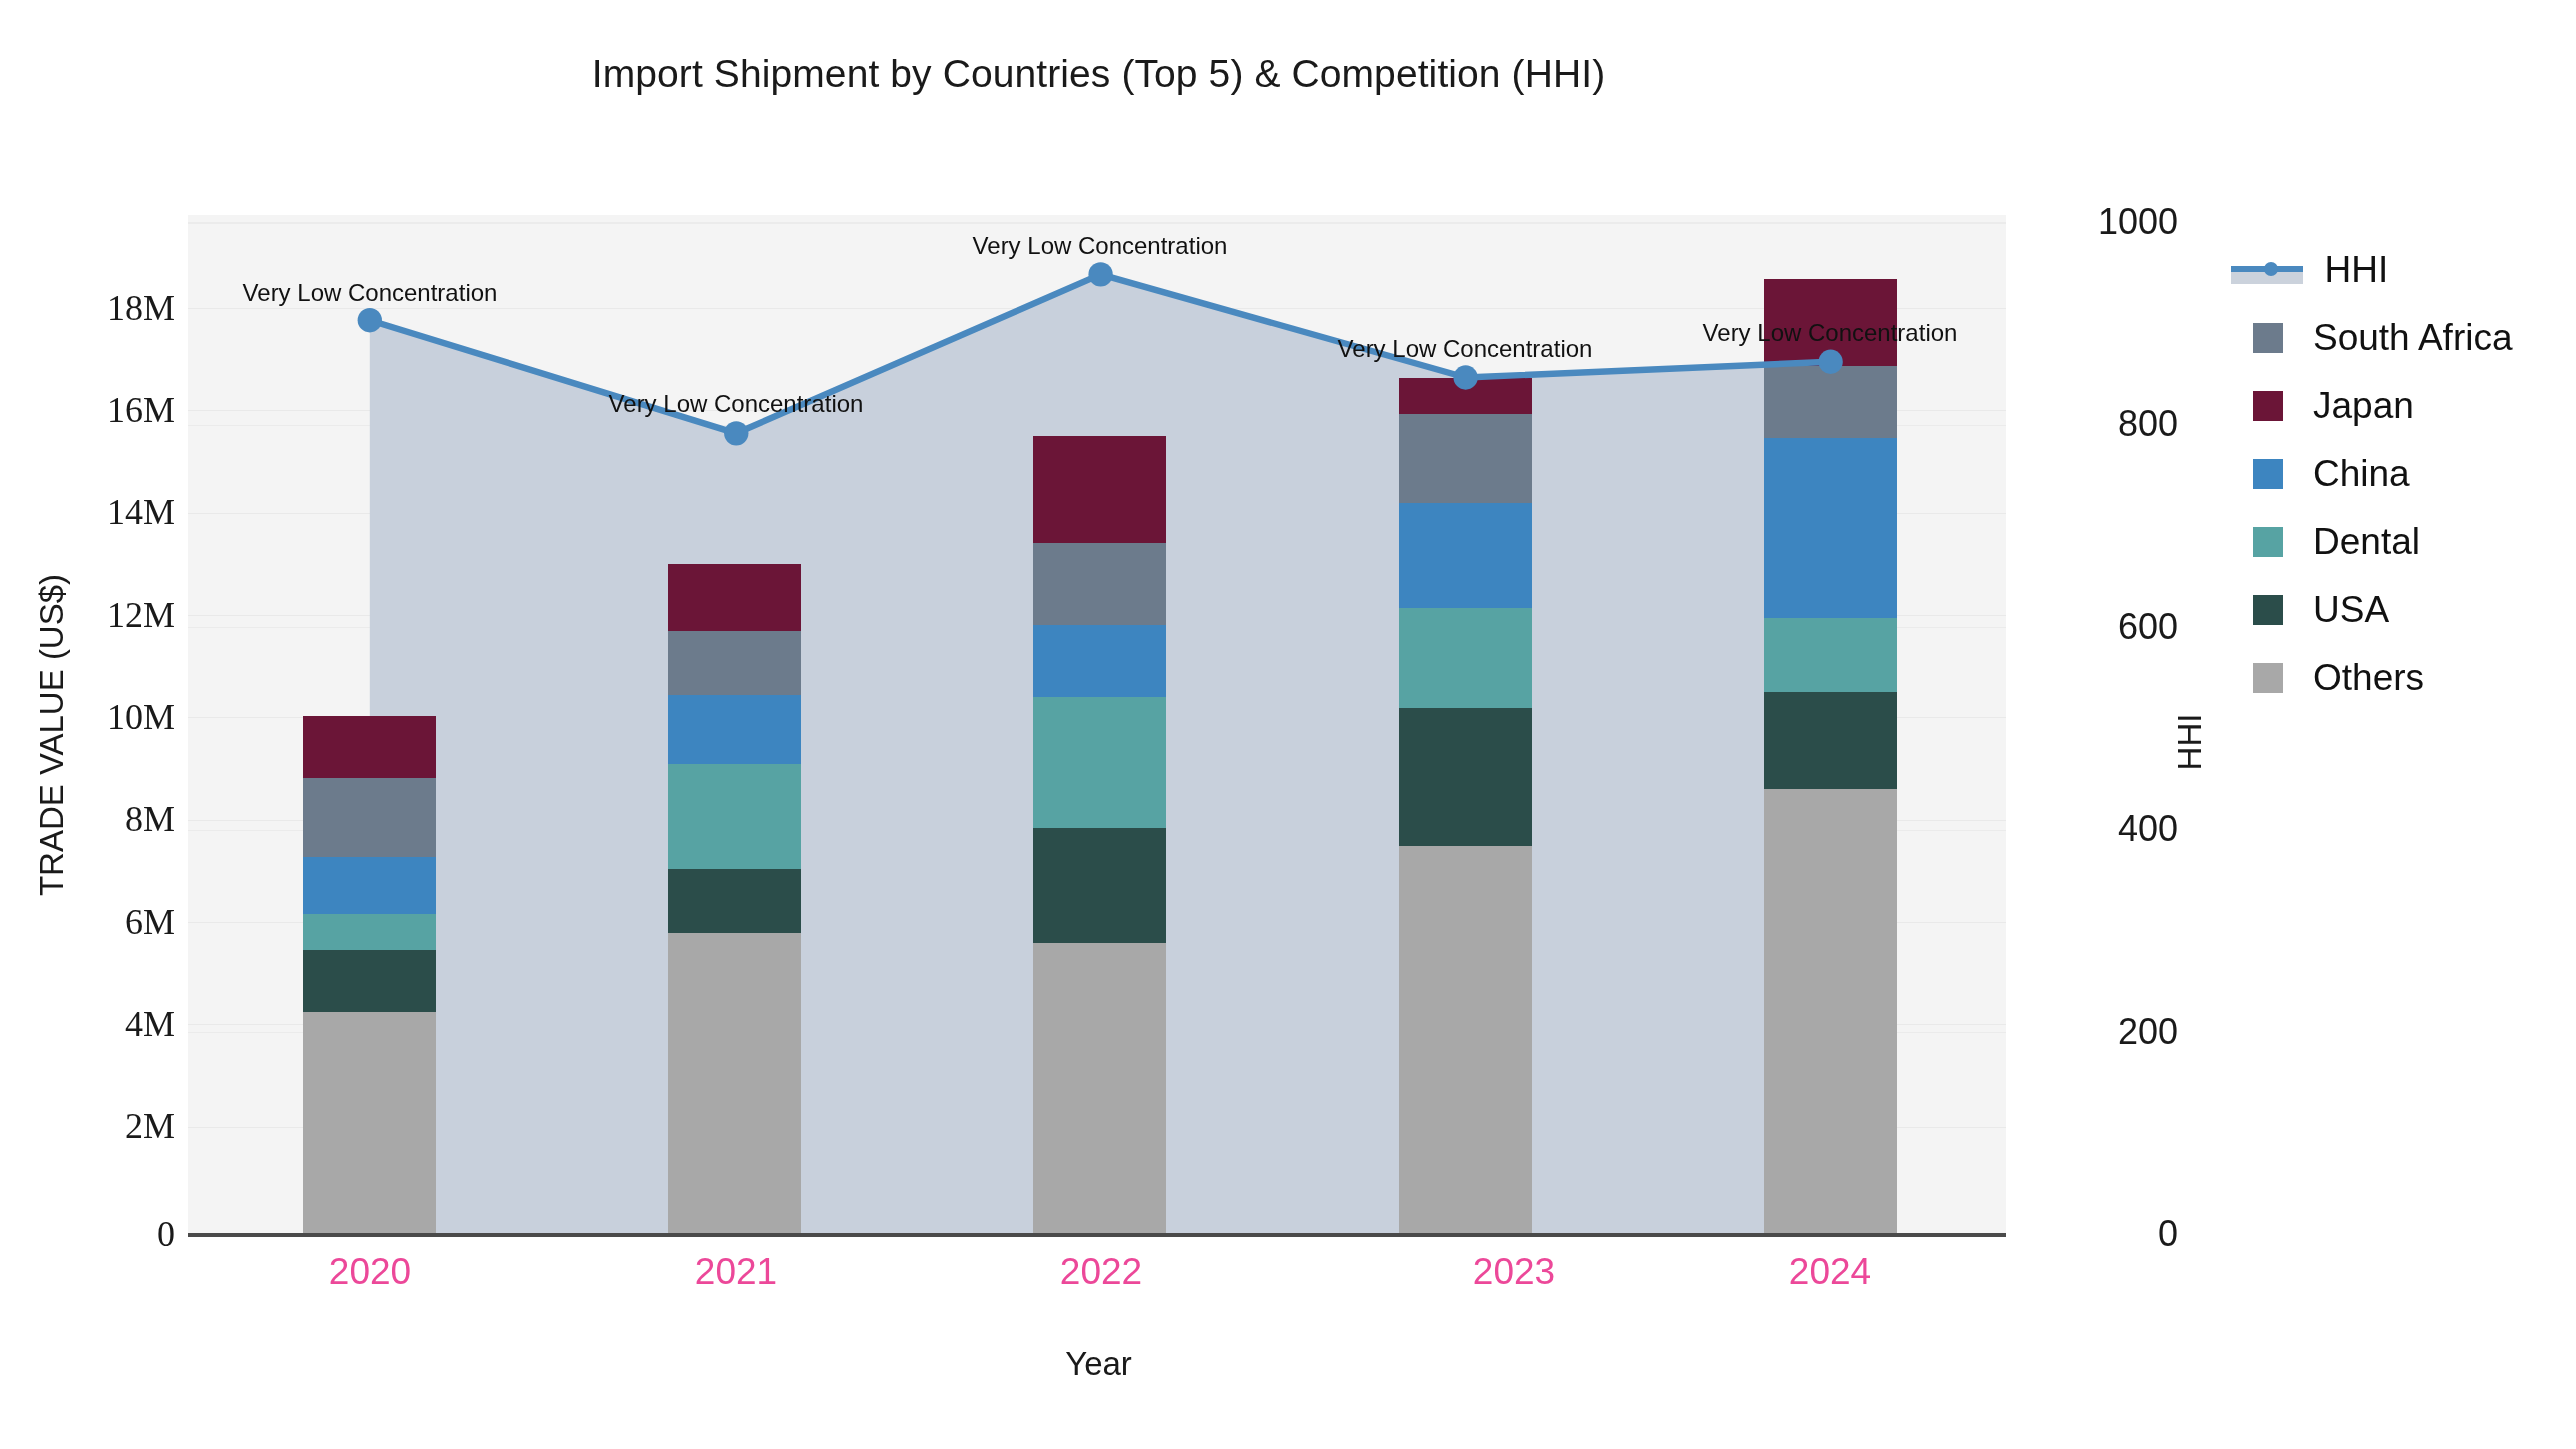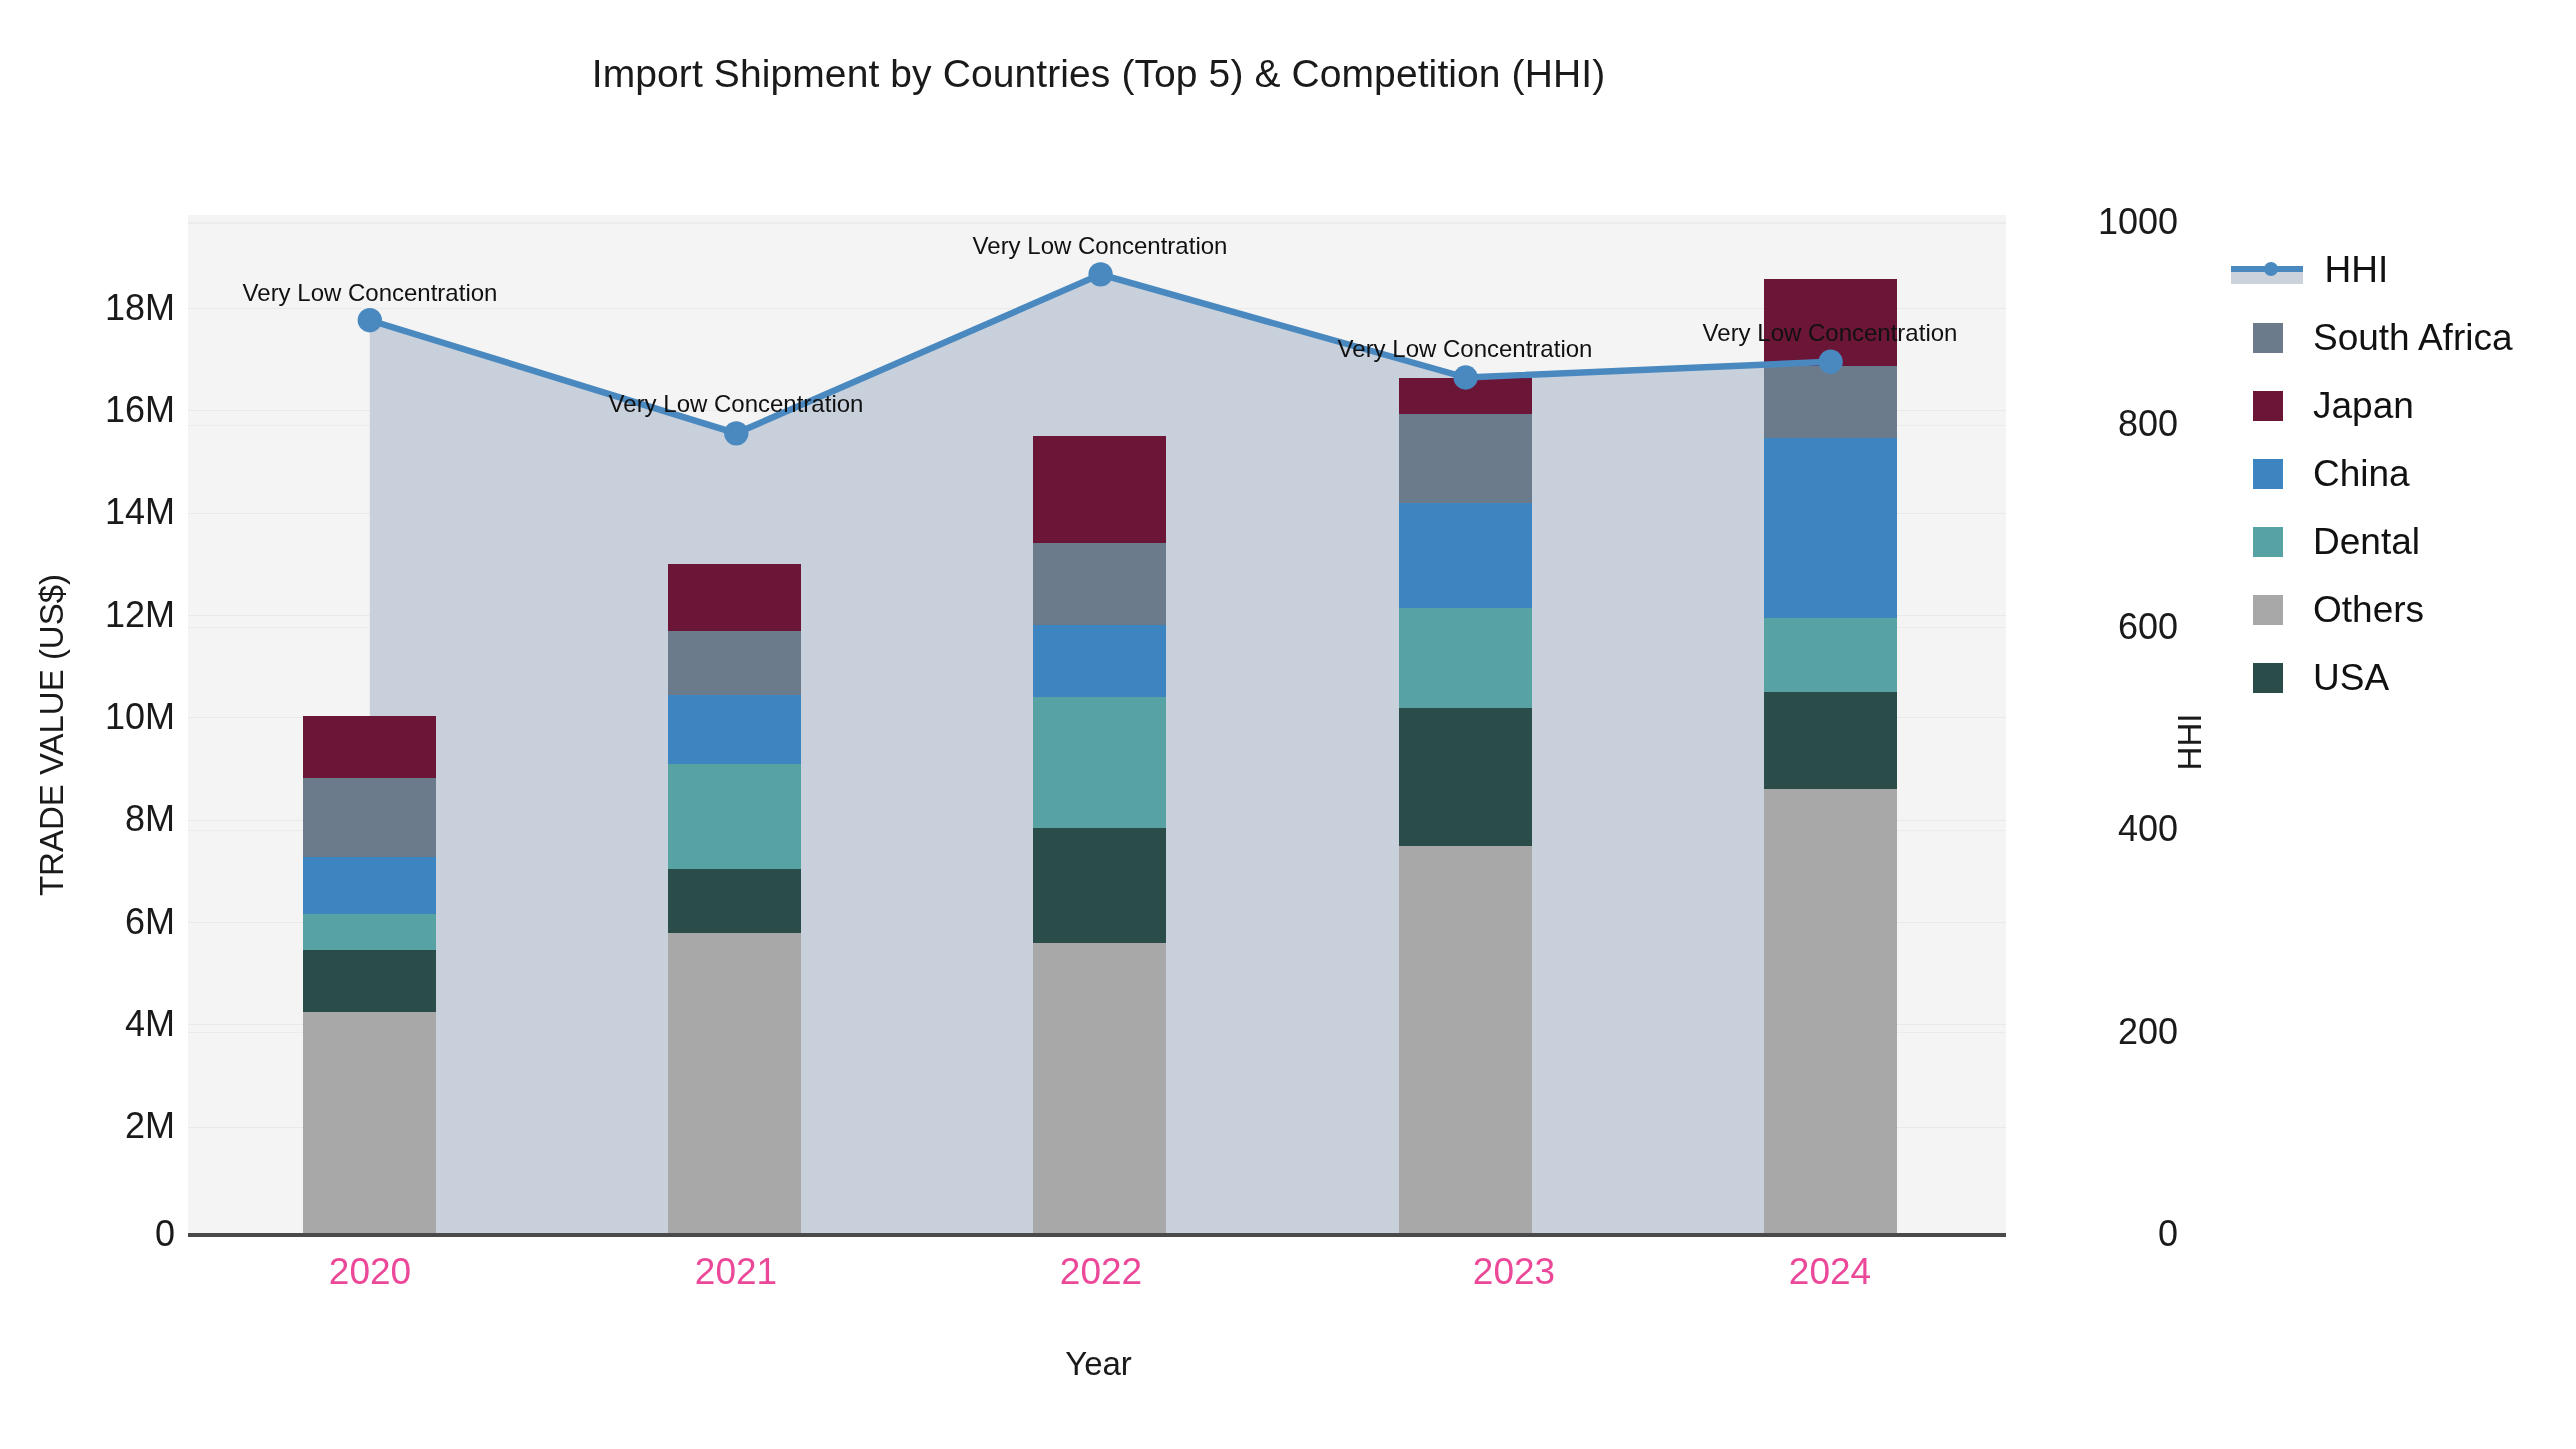--- a/index.html
+++ b/index.html
@@ -71,20 +71,21 @@
     white-space:nowrap;
     transform:translateX(-50%);
   }
   .ytick-left{
     position:absolute;
     left:0;width:175px;
     text-align:right;
     font-size:36px;color:#1a1a1a;
     transform:translateY(-50%);
     white-space:nowrap;
+    font-family:Liberation Serif, serif;
   }
   .ytick-right{
     position:absolute;
     left:2021px;width:157px;
     text-align:right;
     font-size:36px;color:#1a1a1a;
     transform:translateY(-50%);
     white-space:nowrap;
   }
   .xtick{
@@ -309,25 +310,25 @@
       <div class="legend-swatch" style="background:#3d85c0"></div>
       <div class="legend-label">China</div>
     </div>
 
     <div class="legend-row">
       <div class="legend-swatch" style="background:#57a3a3"></div>
       <div class="legend-label">Dental</div>
     </div>
 
     <div class="legend-row">
+      <div class="legend-swatch" style="background:#2b4d4a"></div>
+      <div class="legend-label">USA</div>
+    </div>
+
+    <div class="legend-row">
       <div class="legend-swatch" style="background:#a8a8a8"></div>
       <div class="legend-label">Others</div>
     </div>
 
-    <div class="legend-row">
-      <div class="legend-swatch" style="background:#2b4d4a"></div>
-      <div class="legend-label">USA</div>
-    </div>
-
   </div>
 
 </div>
 
 
 </body></html>

